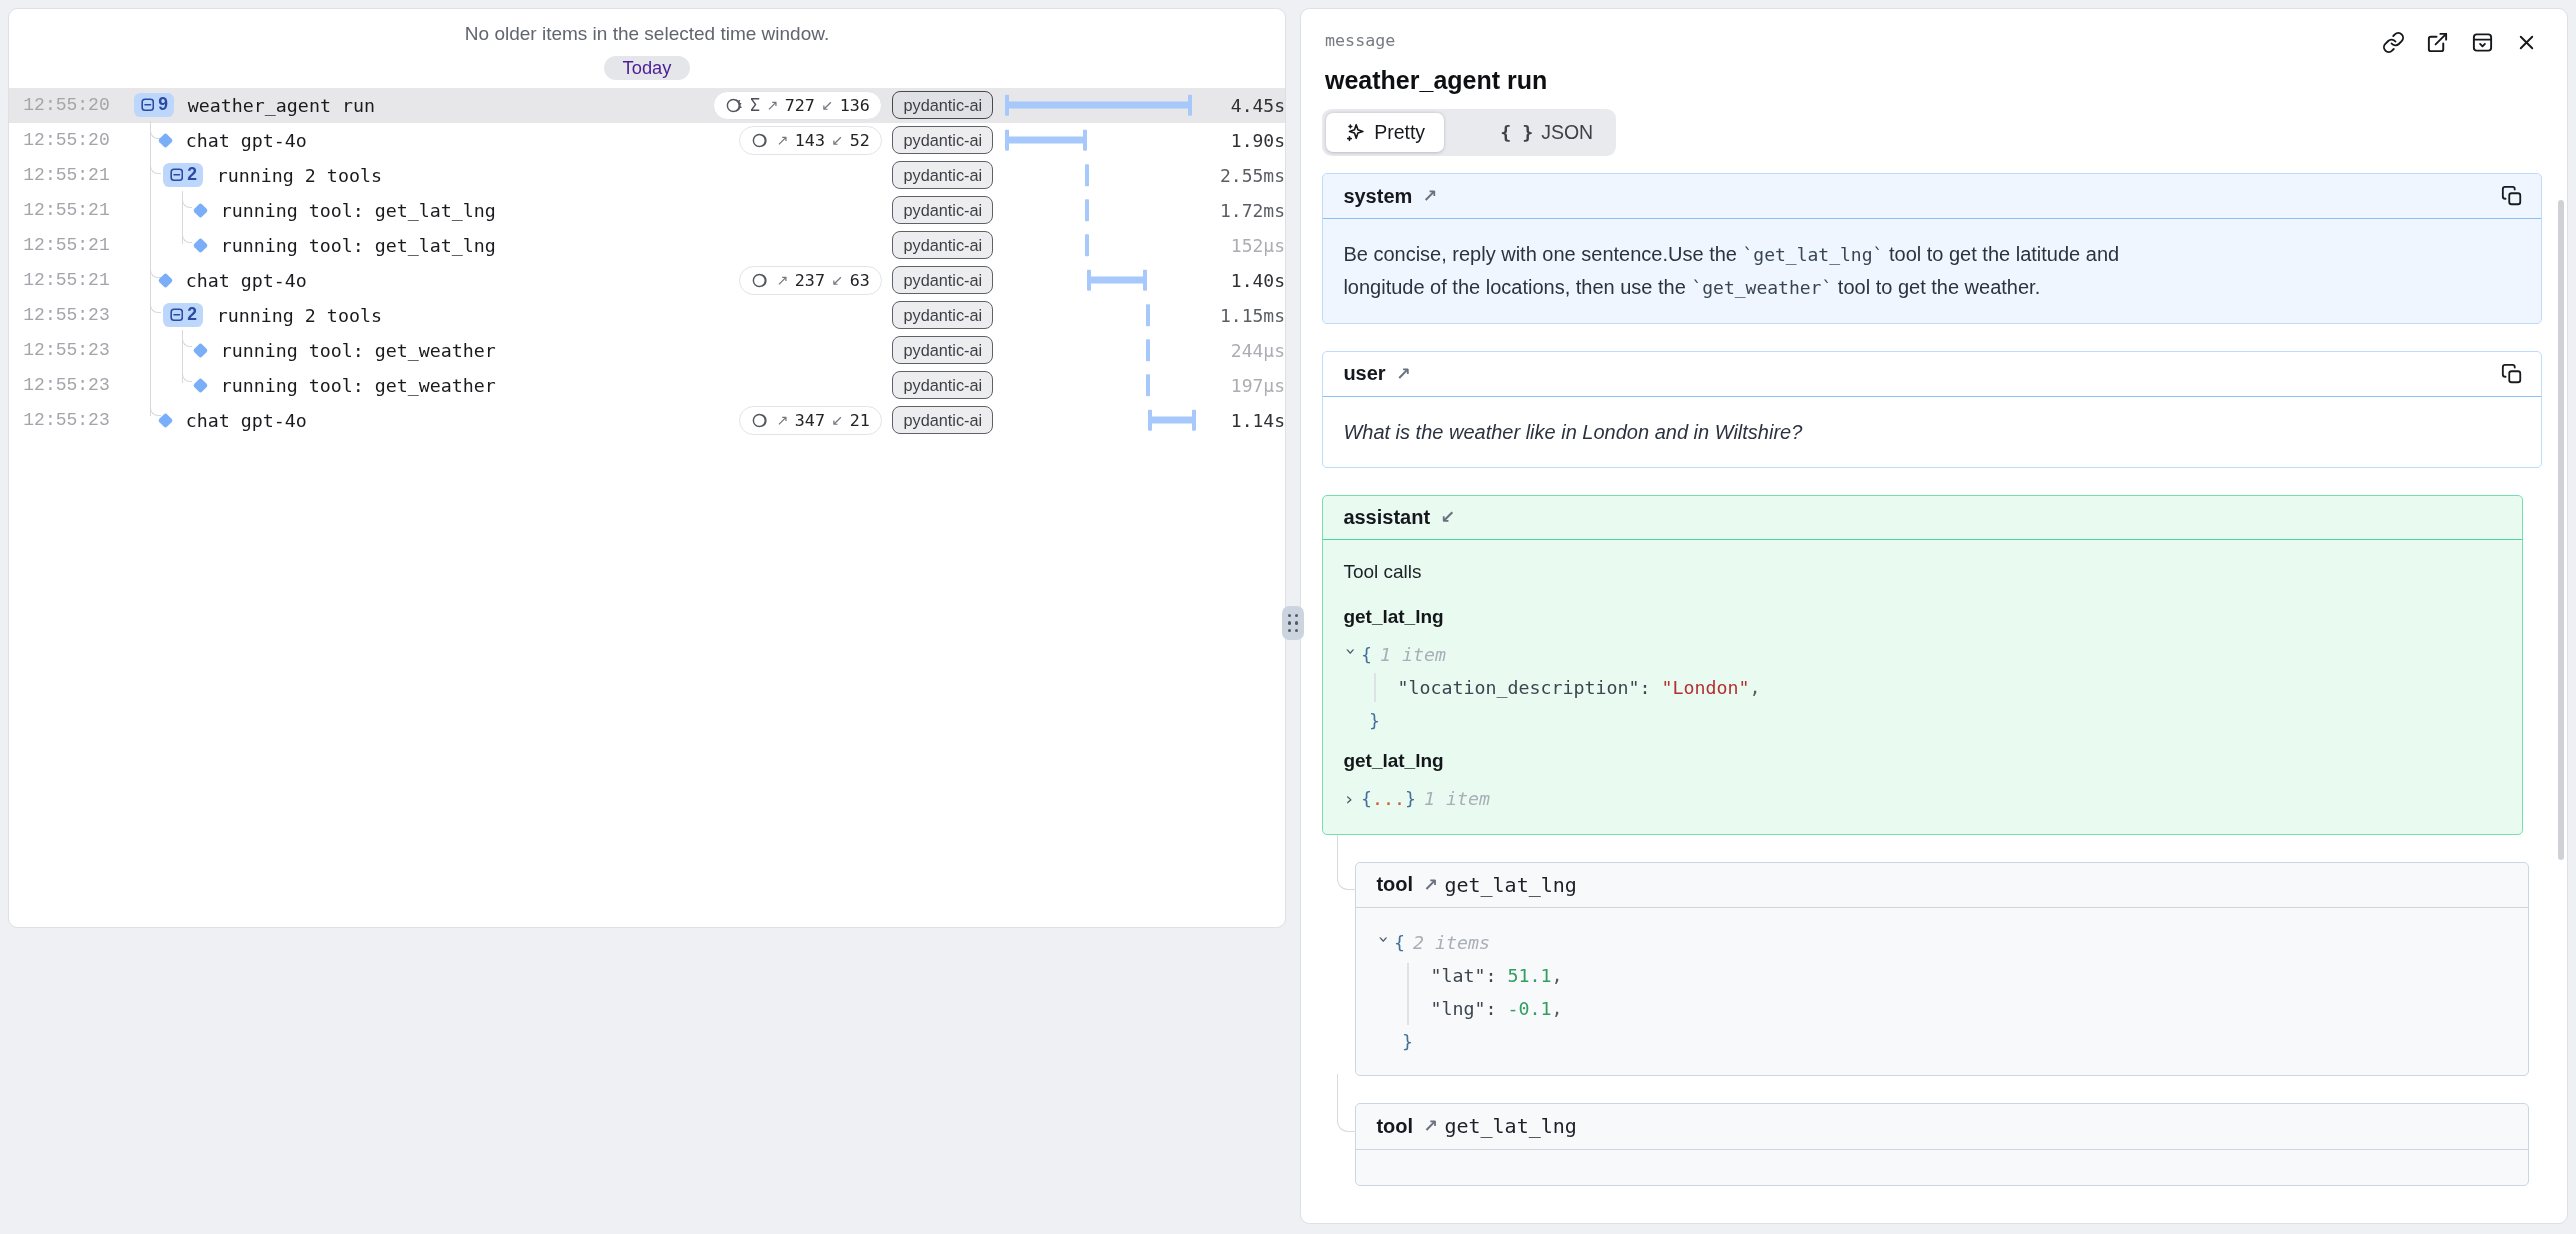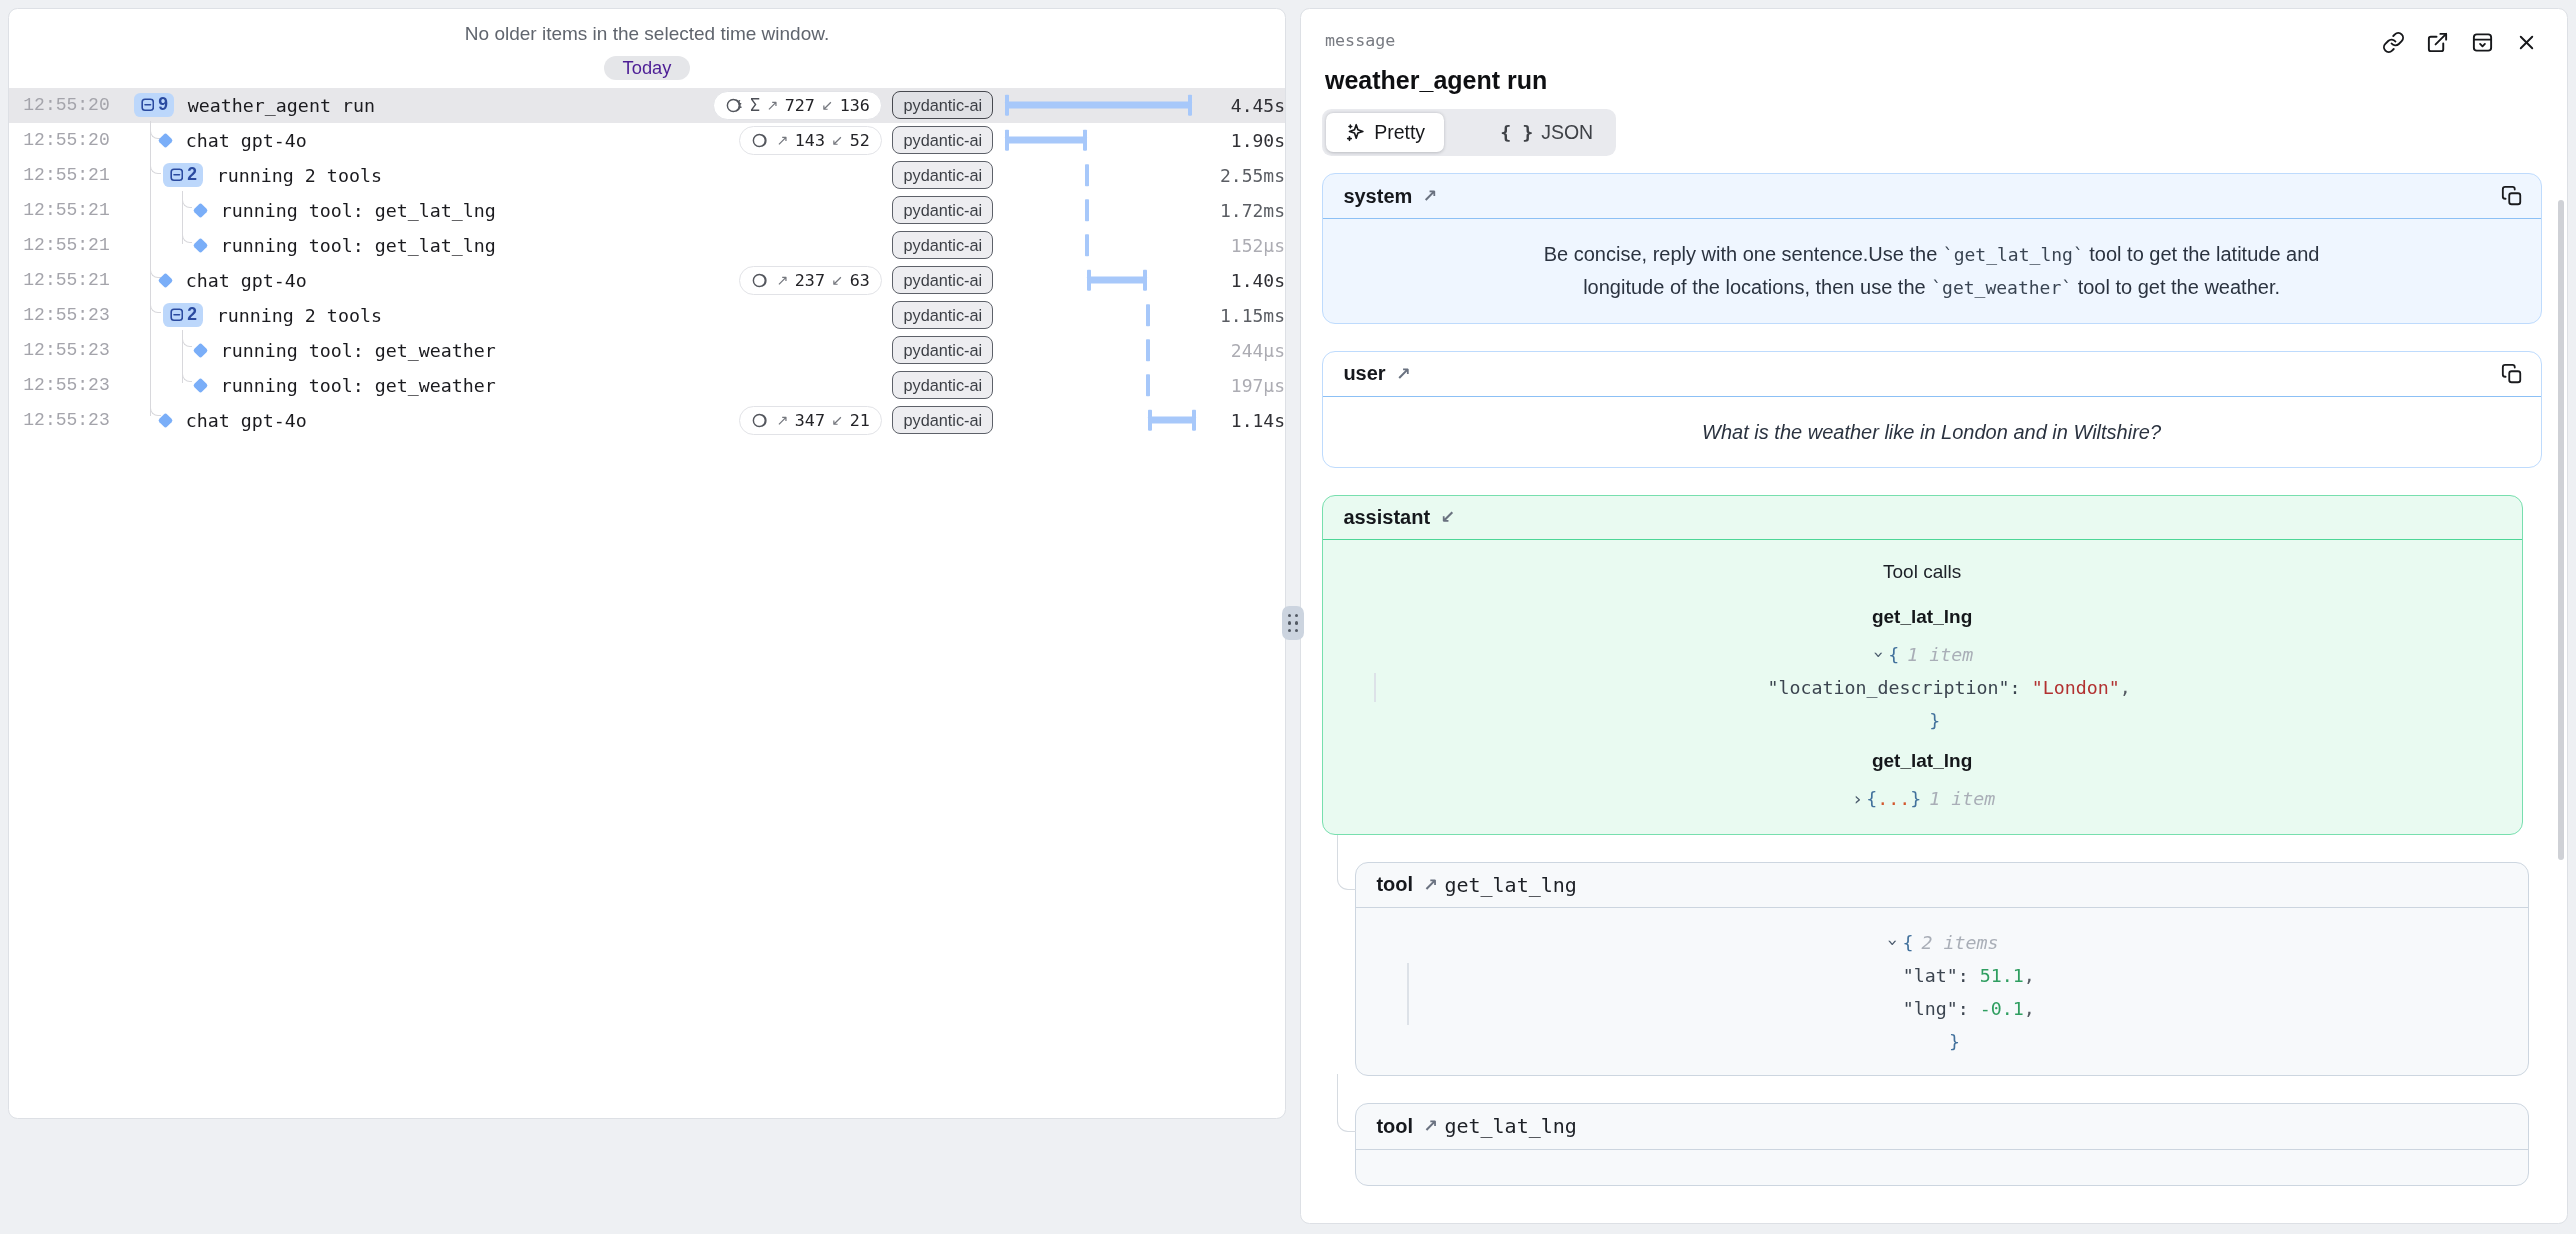--- a/index.html
+++ b/index.html
@@ -4,21 +4,21 @@
 <style>
   * { box-sizing: border-box; }
   html,body { margin:0; padding:0; }
   body {
     width:2576px; height:1235px; overflow:hidden; position:relative;
     background:#eef0f3;
     font-family:"Liberation Sans", sans-serif;
     -webkit-font-smoothing:antialiased;
   }
   .card { position:absolute; background:#fff; border:1.2px solid #dde0e5; border-radius:9.5px; }
-  #left-card  { left:8px; top:8px; width:1278px; height:1111px; overflow:hidden; }
+  #left-card  { left:8px; top:8px; width:1278px; height:920px; overflow:hidden; }
   #right-card { left:1300px; top:8px; width:1268px; height:1216px; overflow:hidden; }
 
   
   .notice { margin-top:14.3px; text-align:center; color:#60656e; font-size:19px; }
   .today-wrap { text-align:center; margin-top:10.3px; }
   .today { display:inline-block; background:#e5e6e9; border:none; border-radius:795px;
            padding:1px 19px; font-size:18.3px; color:#4c1d95; font-family:inherit; cursor:pointer; }
 
   .rows { position:relative; margin-top:8px; }
   .tl-overlay { position:absolute; inset:0; }
@@ -89,21 +89,21 @@
 
   .segctl { margin:14.3px 0 0 20.7px; display:inline-flex; background:#e9eaee; border-radius:9.5px; padding:4px;gap:37px; }
   .segbtn { display:inline-flex; align-items:center; gap:8px; padding:8px 19px; border-radius:7.2px;
             font-size:19.5px; font-weight:500; color:#3e4146; border:none; background:transparent;
             font-family:inherit; cursor:pointer; }
   .segbtn.active { background:#fff; box-shadow:0 0.8px 3.2px rgba(20,24,34,.22); color:#17181b; }
   .segbtn svg { width:21.5px; height:21.5px; }
   .segbtn .jicon { font-family:"DejaVu Sans Mono",monospace; font-size:18.3px; font-weight:700; }
 
   .blocks { padding:17.5px 25.5px 0 20.7px; }
-  .msg { border:1.6px solid; border-radius:13px; margin-bottom:27px; overflow:hidden;text-align:center; }
+  .msg { border:1.6px solid; border-radius:5px; margin-bottom:27px; overflow:hidden; }
   .msg-head { display:flex; align-items:center; padding:10.3px 20.7px; font-size:20px; font-weight:700;
               color:#16181d; position:relative; }
   .msg-head .arrow { margin-left:10.3px; color:#6a7280; font-size:17.5px; font-family:"DejaVu Sans",sans-serif; }
   .copybtn { position:absolute; right:17.5px; top:50%; transform:translateY(-50%); width:22px; height:22px;
              color:#1a1b1e; cursor:pointer; }
   .copybtn svg { width:22px; height:22px; display:block; }
   .msg-body { padding:19px 20.7px; font-size:20px; color:#2b3340; line-height:32px; border-top:1.6px solid; }
 
   .sys  { background:#eff6ff; border-color:#bedbfd; }
   .sys .msg-body  { border-top-color:#8cc0f5; }

